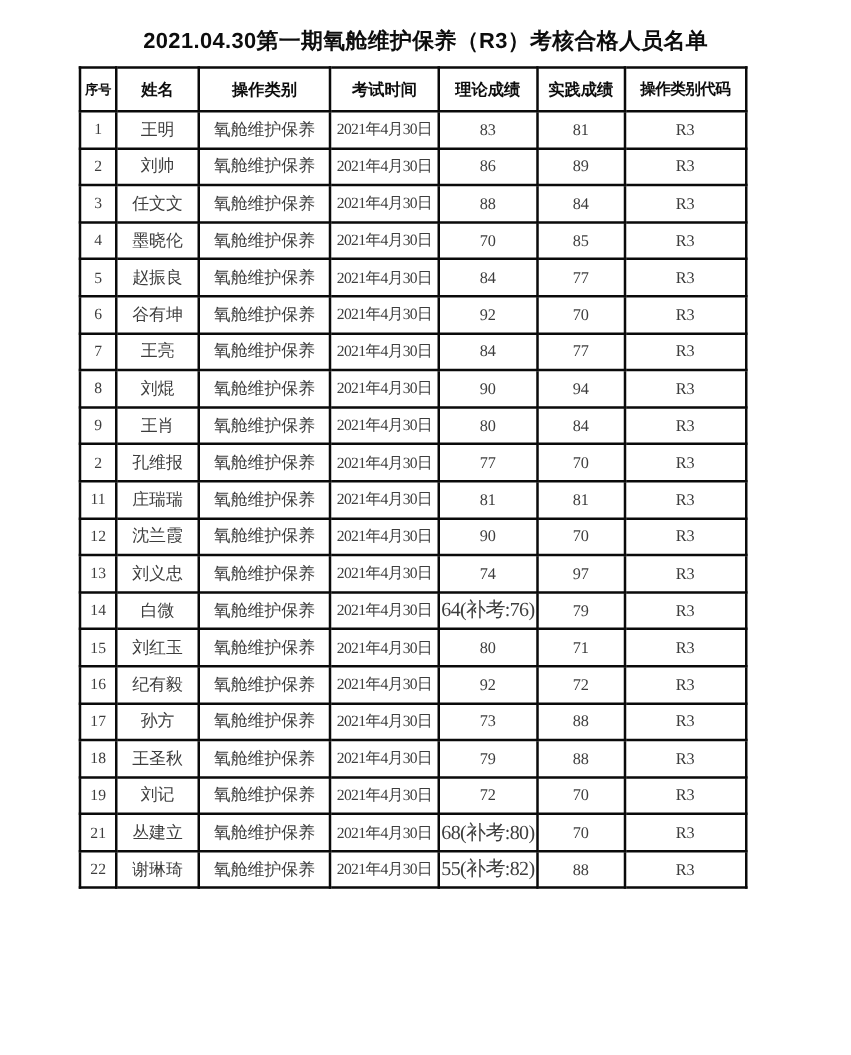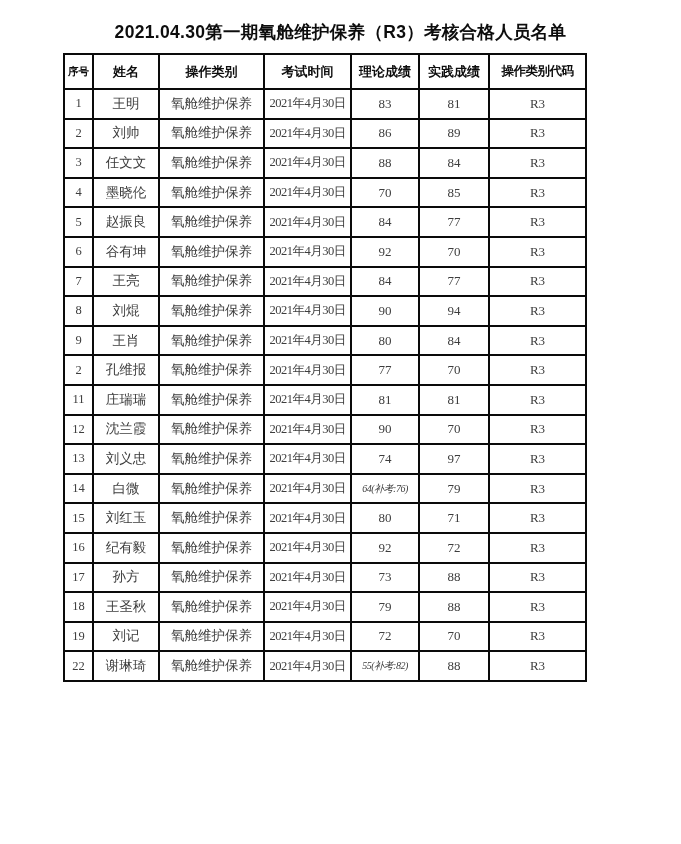--- a/index.html
+++ b/index.html
@@ -60,21 +60,21 @@
   table.results td {
     height: 29.6px;
     font-size: 13.5px;
     color: #3d3d3d;
   }
   table.results td:nth-child(1) { font-size: 12.5px; }   
   table.results td:nth-child(4) { font-size: 12.5px; letter-spacing: -0.5px; margin-top: 29px; } 
   table.results td:nth-child(5),
   table.results td:nth-child(6),
   table.results td:nth-child(7) { font-size: 13px; }
-  table.results td.makeup { font-size: 10px; letter-spacing: -0.5px; font-style: italic; } 
+  table.results td.makeup { font-size: 16px; letter-spacing: -0.5px; } 
 </style>
 </head>
 <body>
 
 <div class="page">
   <div class="doc-title">2021.04.30第一期氧舱维护保养（R3）考核合格人员名单</div>
 
   <table class="results">
     <colgroup>
       <col style="width:29px">
@@ -262,20 +262,29 @@
         <tr>
           <td>19</td>
           <td>刘记</td>
           <td>氧舱维护保养</td>
           <td>2021年4月30日</td>
           <td>72</td>
           <td>70</td>
           <td>R3</td>
         </tr>
         <tr>
+          <td>21</td>
+          <td>丛建立</td>
+          <td>氧舱维护保养</td>
+          <td>2021年4月30日</td>
+          <td class="makeup">68(补考:80)</td>
+          <td>70</td>
+          <td>R3</td>
+        </tr>
+        <tr>
           <td>22</td>
           <td>谢琳琦</td>
           <td>氧舱维护保养</td>
           <td>2021年4月30日</td>
           <td class="makeup">55(补考:82)</td>
           <td>88</td>
           <td>R3</td>
         </tr>
       </tbody>
   </table>

